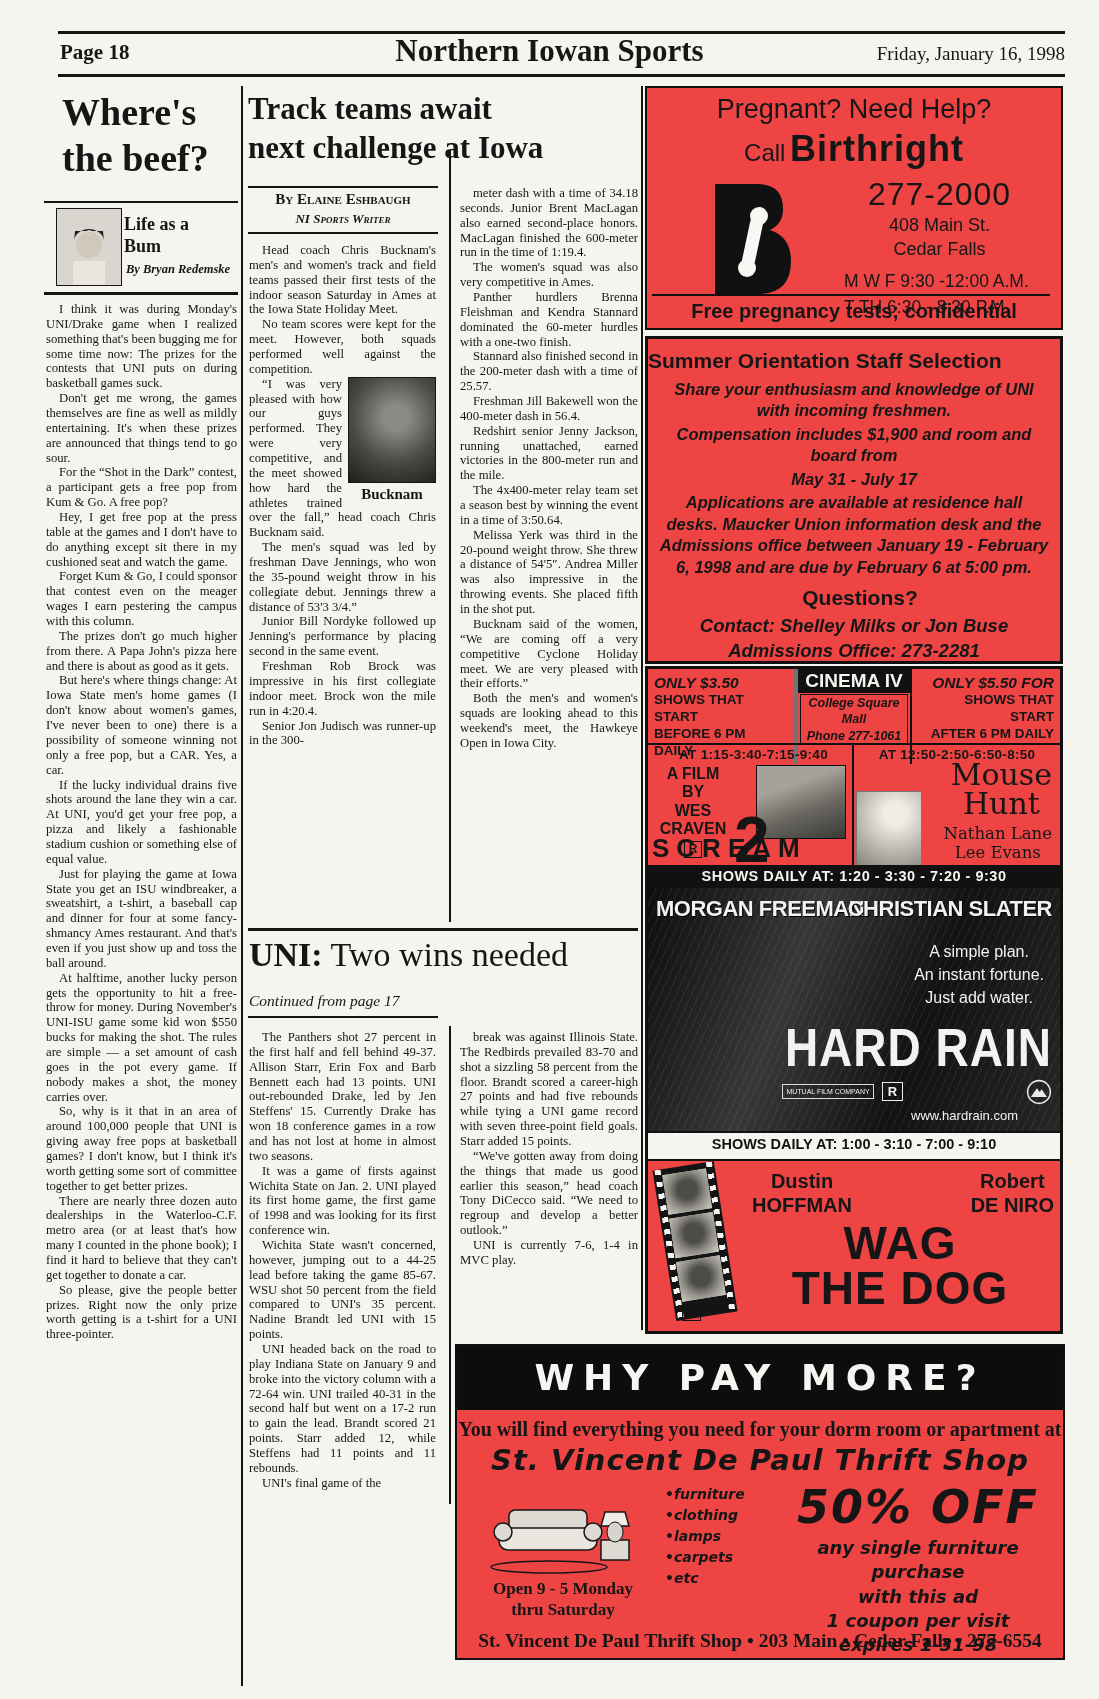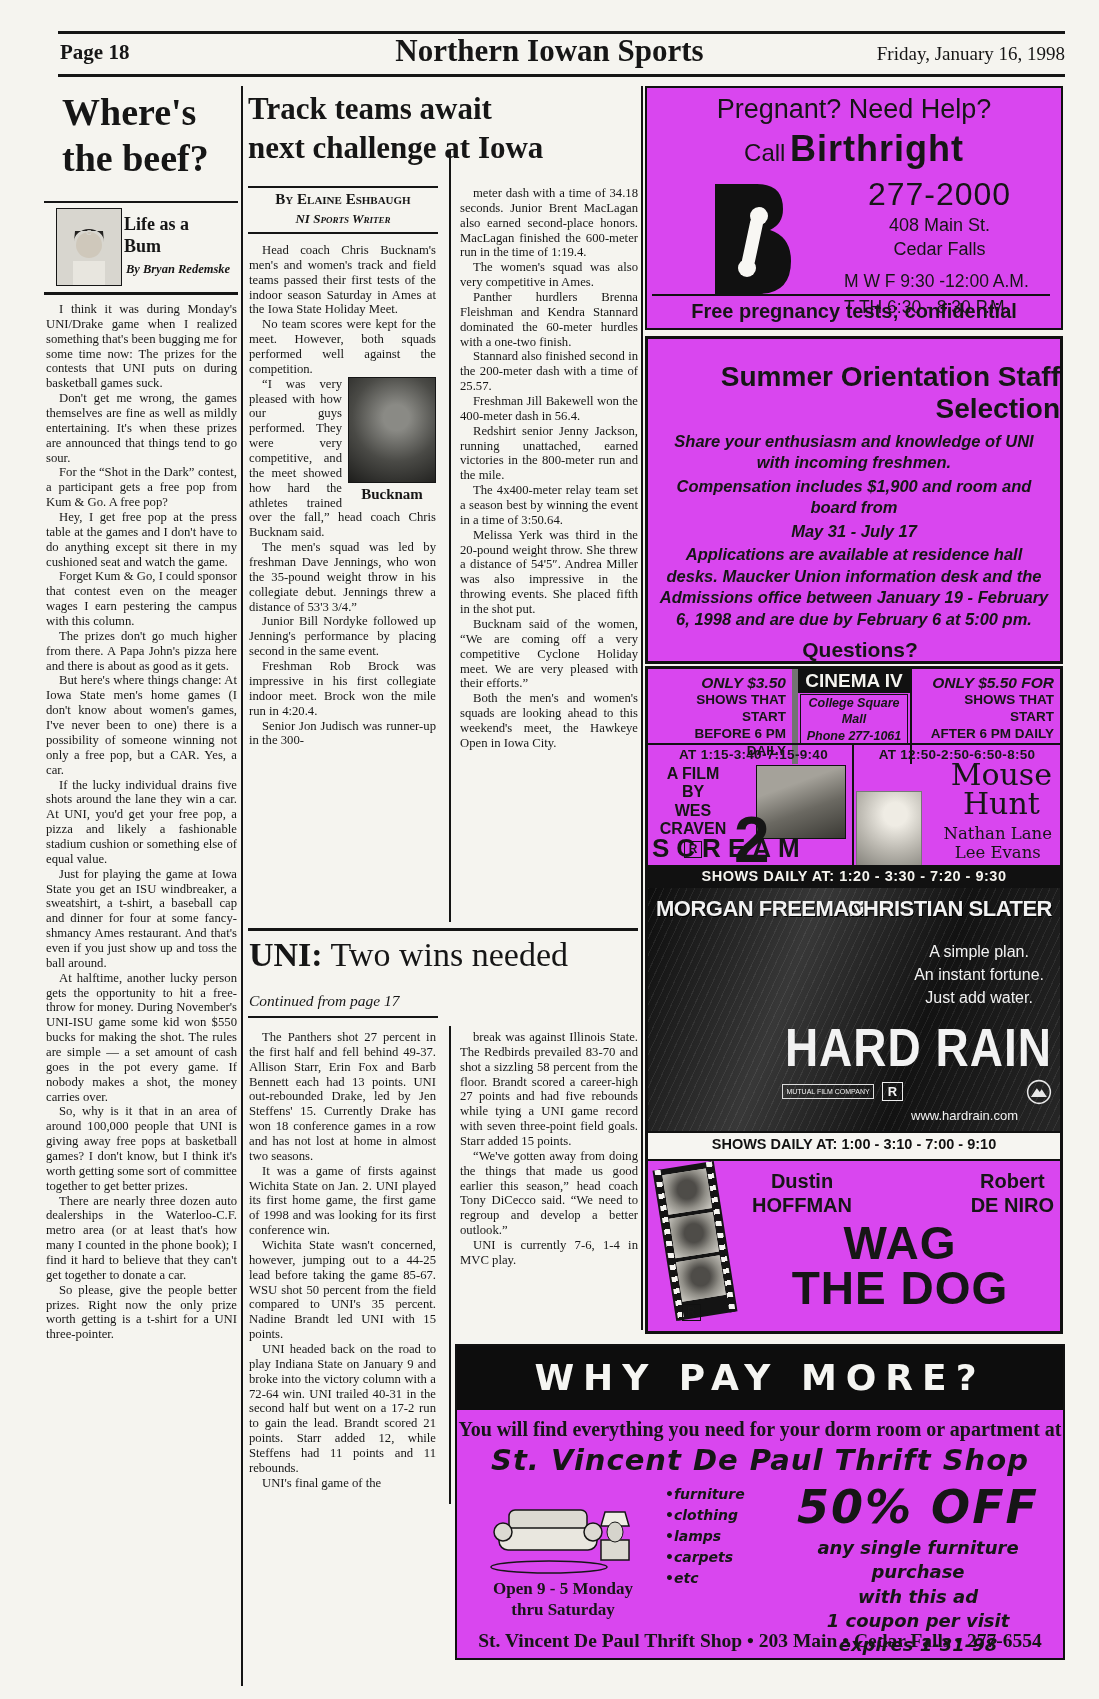--- a/index.html
+++ b/index.html
@@ -33,48 +33,48 @@
   #bucknam-fig .photo{width:86px;height:104px;border:1.5px solid #161616;
      background:radial-gradient(circle at 55% 38%,#8a8a85 0 16%,#4a4a46 55%,#1d1d1b);}
   #bucknam-fig figcaption{font-weight:bold;font-size:15px;text-align:center;margin-top:3px;}
   
   #uni-headline{left:249px;top:936px;font-size:34px;}
   #uni-headline .kick{font-weight:bold;}
   #uni-continued{left:249px;top:992px;font-style:italic;font-size:15.5px;}
   #uni-col1{left:249px;top:1030px;width:187px;}
   #uni-col2{left:460px;top:1030px;width:178px;}
   
-  .adbox{position:absolute;background:#d946ef;border:2px solid #111;z-index:2;}
+  .adbox{position:absolute;background:#ef4444;border:2px solid #111;z-index:2;}
   
   #ad-birthright{left:645px;top:86px;width:414px;height:240px;}
   .b-head{position:absolute;top:6px;left:0;width:100%;text-align:center;font-size:27px;}
   .b-call{position:absolute;top:40px;left:0;width:100%;text-align:center;}
   .b-call .call{font-size:24px;}
   .b-call .brand{font-size:36px;font-weight:bold;letter-spacing:1px;}
   #b-logo{position:absolute;left:62px;top:92px;width:92px;height:118px;}
   .b-right{position:absolute;left:185px;top:88px;width:215px;text-align:center;}
   .b-phone{font-size:32px;letter-spacing:1px;}
   .b-addr{font-size:18px;line-height:1.2;margin-top:2px;}
   .b-hours{font-size:17.5px;text-align:left;margin:8px 0 0 12px;line-height:1.5;}
   .b-free{position:absolute;left:0;bottom:5px;width:100%;text-align:center;font-weight:bold;font-size:20px;}
   #b-rule{position:absolute;left:5px;bottom:32px;width:398px;height:2px;background:#111;}
   
   #ad-orient{left:645px;top:336px;width:412px;height:322px;border-width:3.5px;}
-  #ad-orient .title{margin-top:22px;text-align:right;font-weight:bold;font-size:28px;letter-spacing:0;}
+  #ad-orient .title{margin-top:10px;text-align:left;font-weight:bold;font-size:21px;letter-spacing:0;}
   #ad-orient .body{margin-top:6px;font-weight:bold;font-style:italic;font-size:16.5px;line-height:1.3;text-align:center;padding:0 10px;}
   #ad-orient .body p{margin:2px 0;text-indent:0;}
   #ad-orient .q{margin-top:8px;text-align:center;font-weight:bold;font-size:21px;margin-left:12px;}
   #ad-orient .contact{margin-top:4px;text-align:center;font-weight:bold;font-style:italic;font-size:18.5px;line-height:1.35;}
   
   #ad-cinema{left:645px;top:666px;width:412px;height:662px;border-width:3px;}
   #cin-prices{position:absolute;top:0;left:0;width:100%;height:74px;display:grid;grid-template-columns:150px 112px 1fr;}
   .cin-cell{padding:4px 6px;font-weight:bold;font-size:13.5px;line-height:1.25;}
   .cin-cell .big{font-size:15.5px;}
   .cin-cell .only{font-style:italic;}
-  #cin-cell-l{border-right:6px solid #737373;text-align:right;}
+  #cin-cell-l{border-right:4px solid #737373;}
   #cin-cell-r{border-left:2px solid #111;text-align:right;}
   #cin-name{background:#111;color:#f5f4ef;text-align:center;font-weight:bold;font-size:19px;padding:1px 0;}
   #cin-mall{text-align:center;font-weight:bold;font-style:italic;font-size:12.5px;line-height:1.3;border:1.5px solid #111;margin:1px 2px;}
   #cin-movies{position:absolute;top:74px;left:0;width:100%;height:122px;border-top:2px solid #111;display:grid;grid-template-columns:1fr 1fr;}
   .movie{position:relative;overflow:hidden;}
   #movie-scream{border-right:2px solid #111;padding-left:7px;}
   .mtimes{text-align:center;font-weight:bold;font-size:13.5px;margin-top:2px;letter-spacing:0.3px;}
   #scream-credit{position:absolute;left:8px;top:20px;font-weight:bold;font-size:16px;line-height:1.15;text-align:center;width:74px;}
   #scream-credit p{margin:0;}
   .ratebox{display:inline-block;border:1.5px solid #111;font-weight:bold;font-size:12px;padding:0 4px;line-height:15px;}

